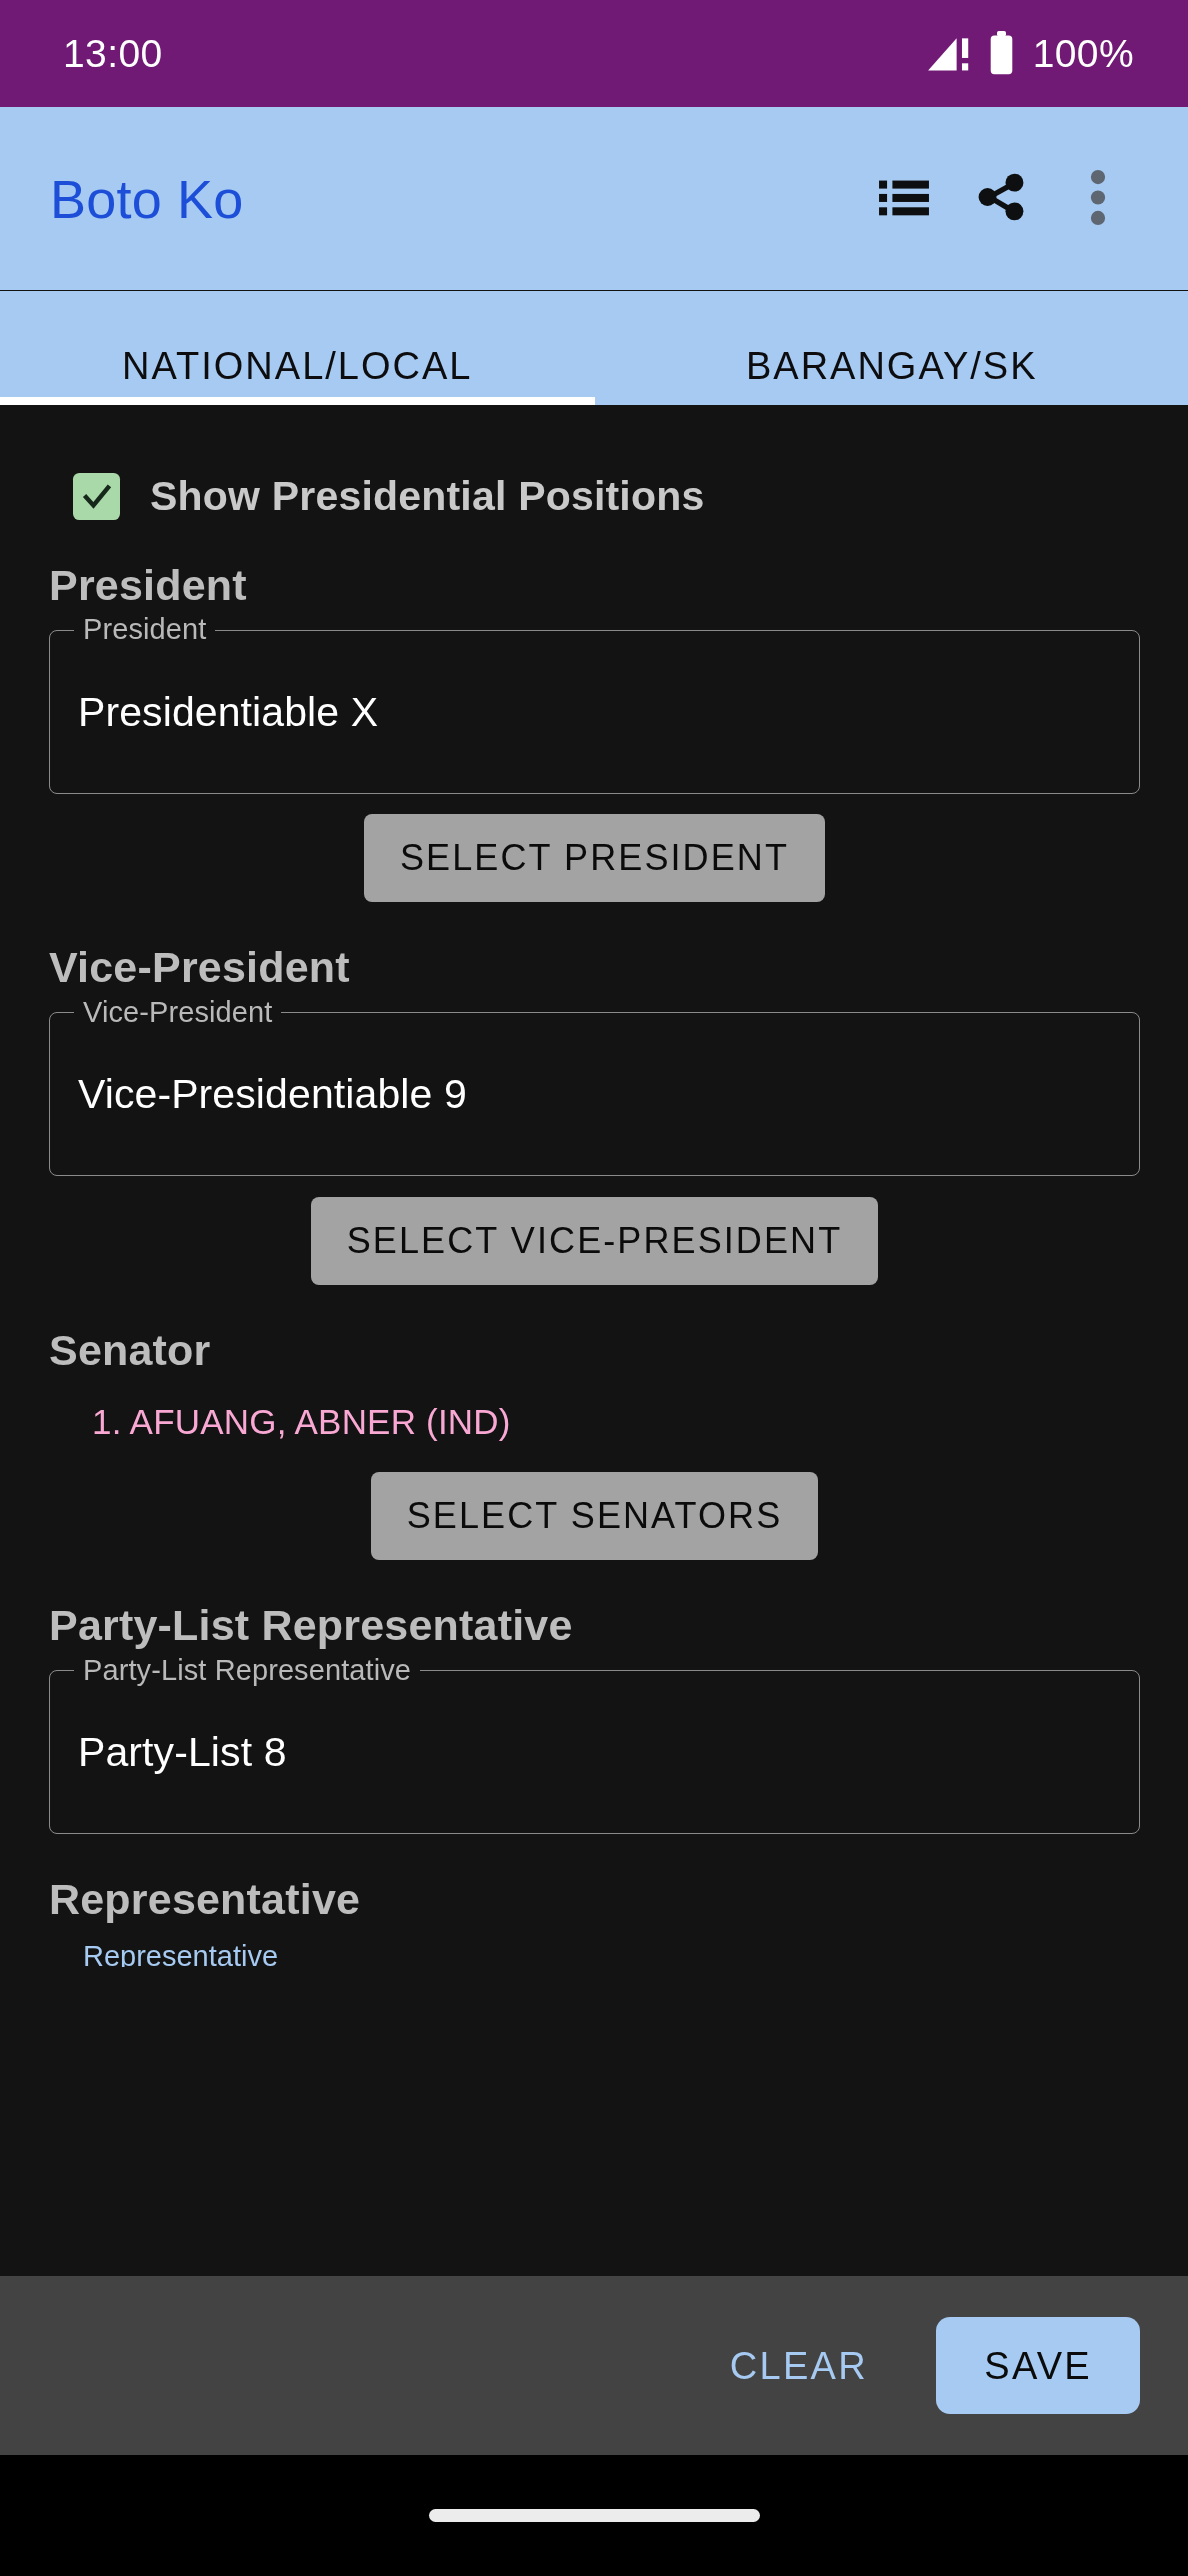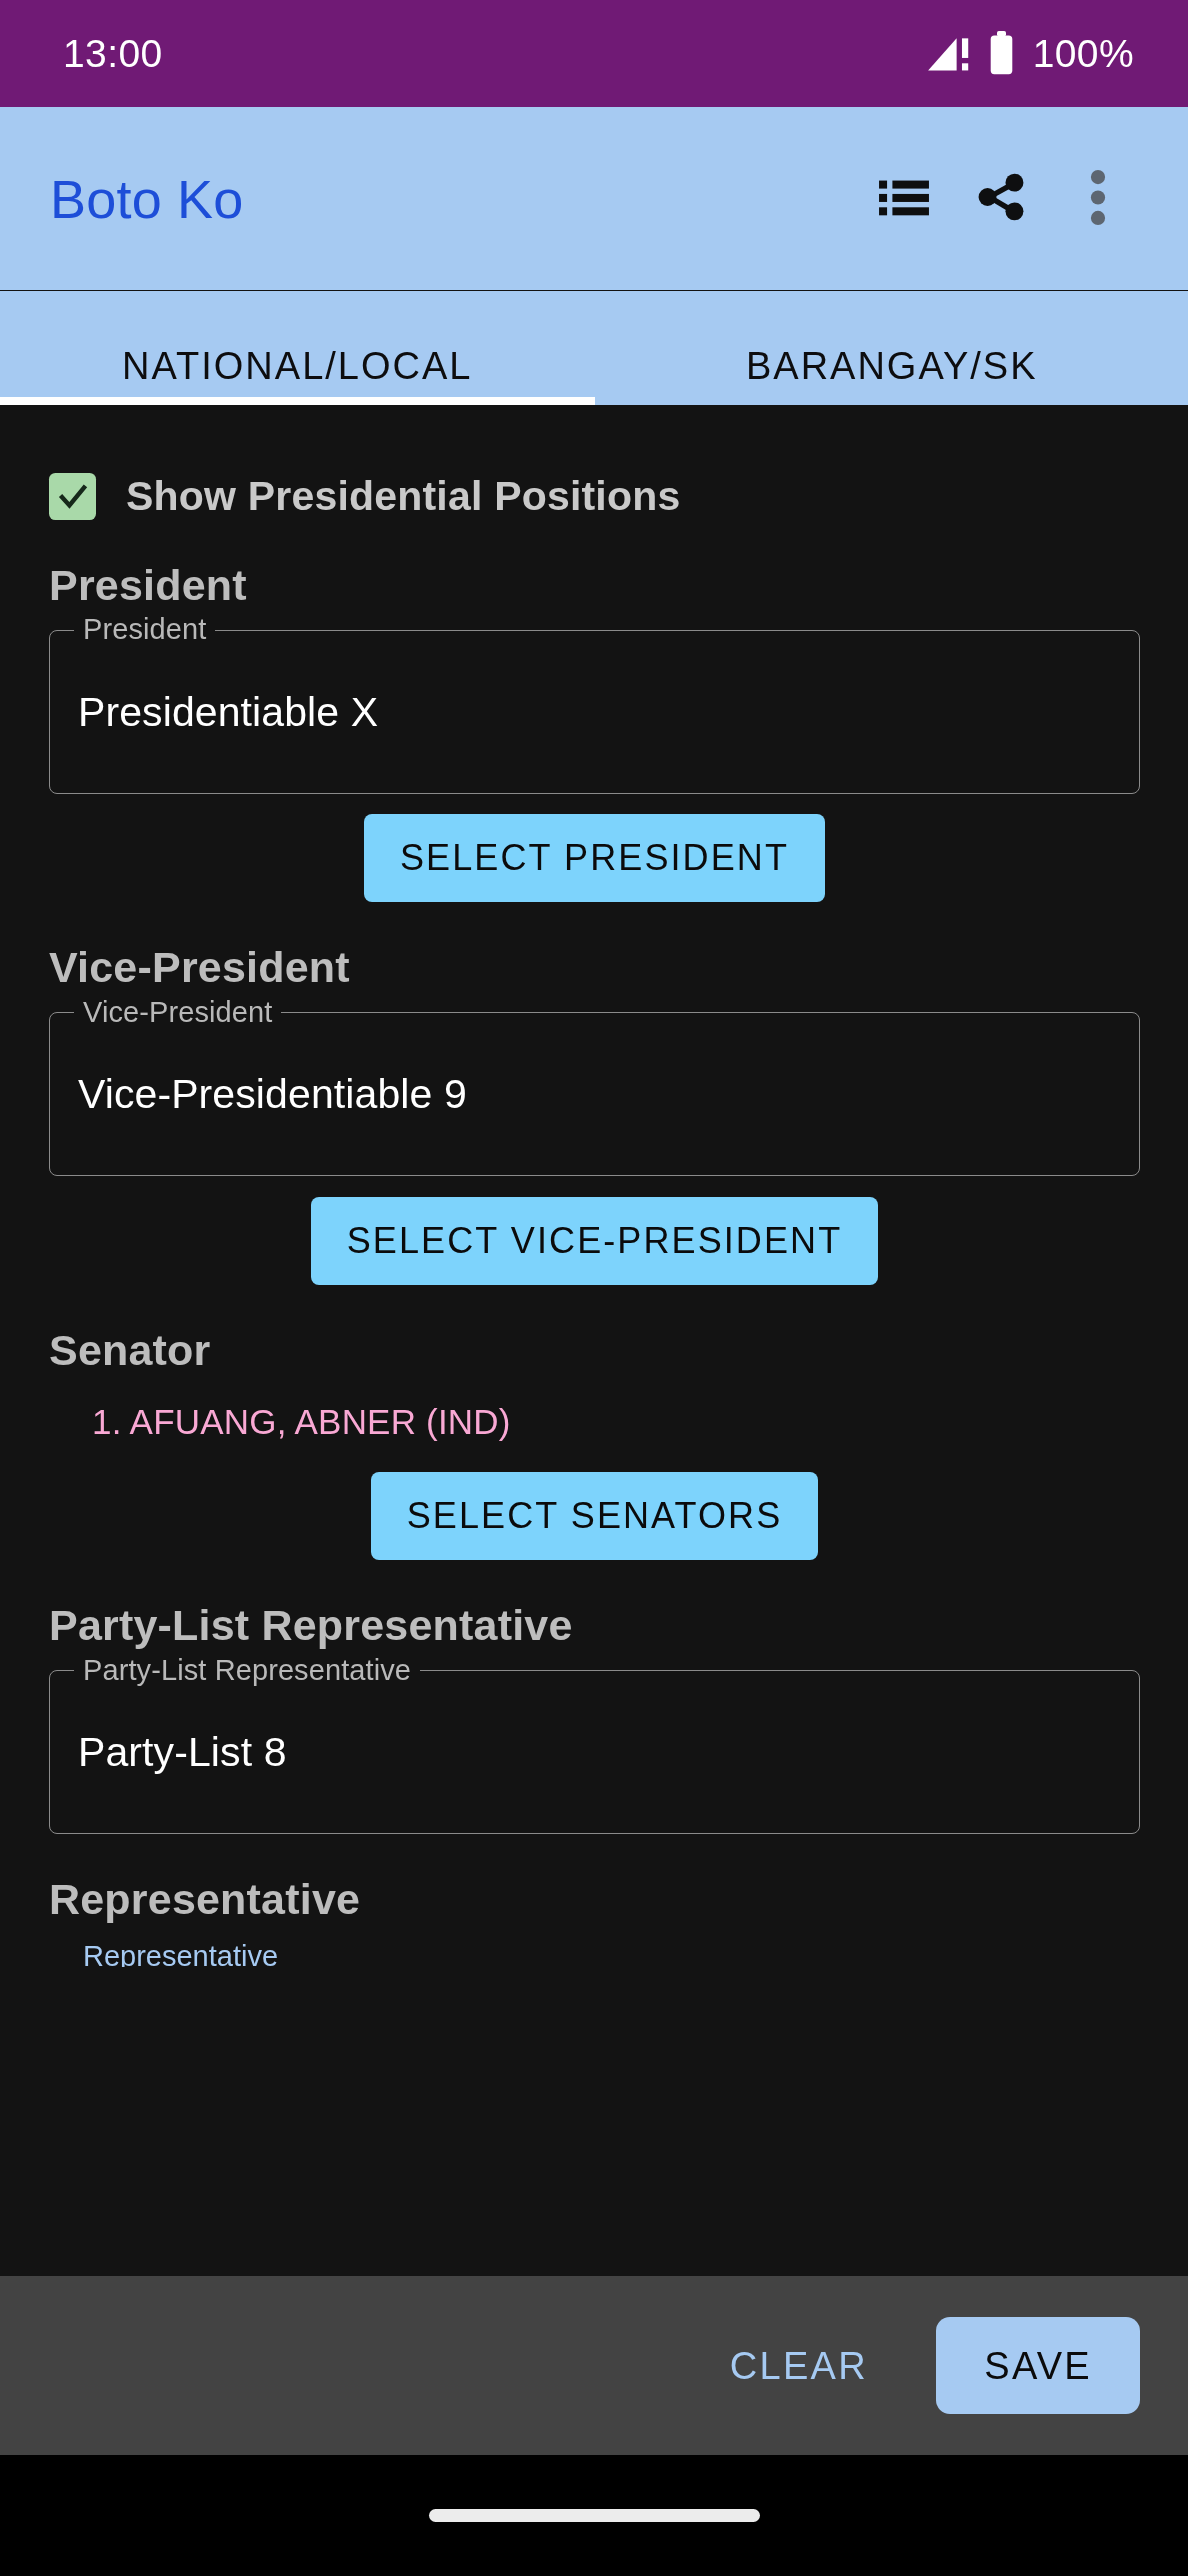--- a/index.html
+++ b/index.html
@@ -128,20 +128,21 @@
     padding: 0 49px;
     overflow: hidden;
   }
 
   .checkbox-row {
     display: flex;
     align-items: center;
     gap: 30px;
     margin-top: 68px;
     cursor: pointer;
+    margin-left: 24px;
   }
   .checkbox {
     width: 47px;
     height: 47px;
     border-radius: 6.3px;
     background: #a9d9a9;
     display: flex;
     align-items: center;
     justify-content: center;
     flex: none;
@@ -195,21 +196,21 @@
     font-size: 41px;
     letter-spacing: 0.1px;
   }
 
   .btn-row {
     display: flex;
     justify-content: center;
     margin-top: 20.6px;
   }
   .btn {
-    background: #7dd3fc;
+    background: #a3a3a3;
     color: #0b0b0c;
     border: none;
     border-radius: 8px;
     font-family: "Liberation Sans", sans-serif;
     font-size: 36px;
     letter-spacing: 2.1px;
     padding: 26px 36px;
     cursor: pointer;
     line-height: 1;
   }

